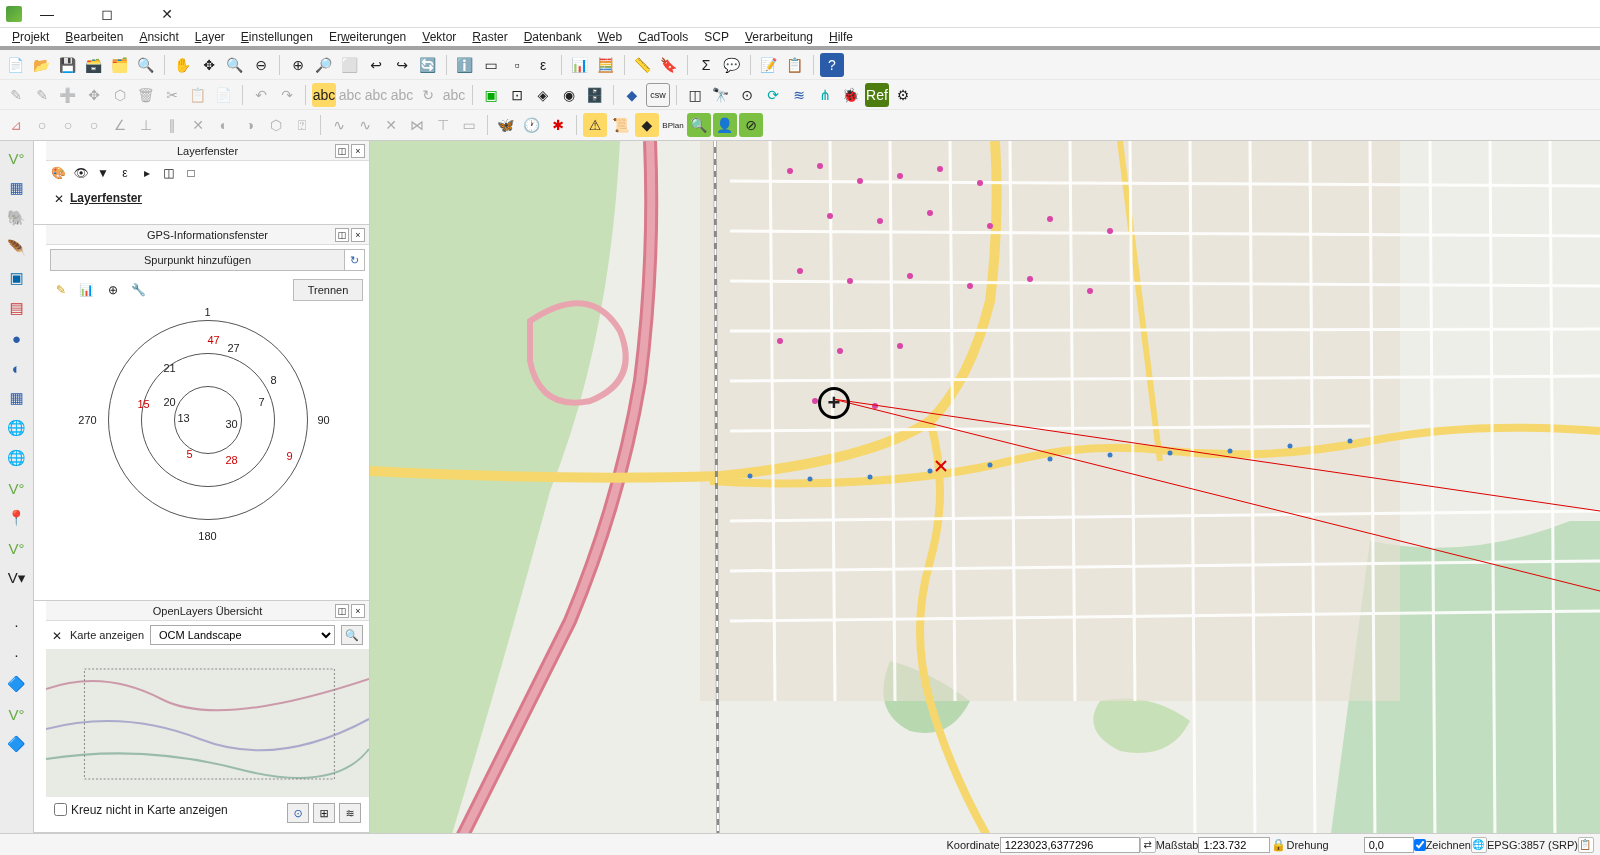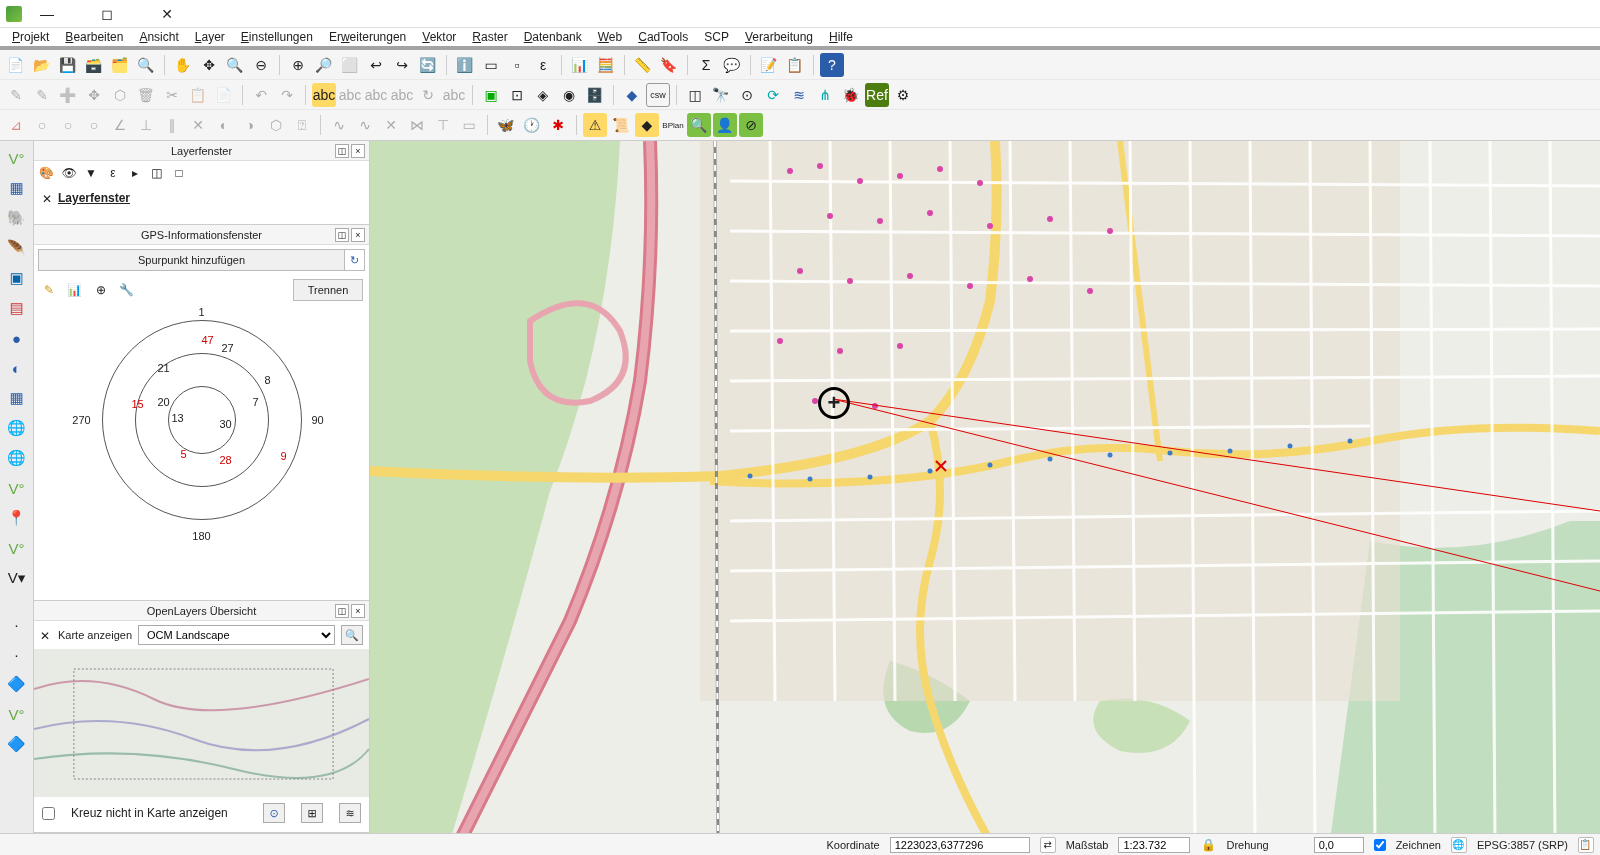--- a/index.html
+++ b/index.html
@@ -15,21 +15,21 @@
 .toolbars { background: #f5f5f5; border-bottom: 1px solid #ccc; }
 .tbrow { height: 30px; display: flex; align-items: center; padding: 0 4px; gap: 2px; border-bottom: 1px solid #e8e8e8; }
 .tbrow:last-child { border-bottom: none; }
 .tbbtn { width: 24px; height: 24px; display: flex; align-items: center; justify-content: center; border-radius: 3px; cursor: pointer; font-size: 14px; }
 .tbbtn.dim { opacity: 0.35; }
 .tbsep { width: 1px; height: 20px; background: #ccc; margin: 0 4px; }
 .content { flex: 1; display: flex; min-height: 0; }
 .leftbar { width: 34px; background: #ececec; border-right: 1px solid #ccc; display: flex; flex-direction: column; align-items: center; padding-top: 4px; gap: 4px; }
 .lbtn { width: 26px; height: 26px; display: flex; align-items: center; justify-content: center; border-radius: 3px; cursor: pointer; font-size: 15px; }
 .sidepanels { width: 336px; background: #fff; border-right: 1px solid #ccc; display: flex; flex-direction: column; }
-.panel { border-bottom: 1px solid #ccc; display: flex; flex-direction: column; }
+.panel { border-bottom: 1px solid #ccc; display: flex; flex-direction: column; padding-left: 12px; }
 .paneltitle { height: 20px; background: #f5f5f5; display: flex; align-items: center; justify-content: center; font-size: 11px; position: relative; border-bottom: 1px solid #ddd; }
 .panelctrl { position: absolute; right: 4px; display: flex; gap: 2px; }
 .pnbtn { width: 14px; height: 14px; font-size: 9px; display: flex; align-items: center; justify-content: center; border: 1px solid #aaa; background: #fff; cursor: pointer; }
 .layertoolbar { height: 24px; display: flex; align-items: center; padding: 0 4px; gap: 4px; }
 .lticon { width: 18px; height: 18px; display: flex; align-items: center; justify-content: center; font-size: 12px; cursor: pointer; }
 .layerlist { flex: 1; padding: 4px 6px; background: #fff; min-height: 36px; }
 .layeritem { display: flex; align-items: center; gap: 4px; padding: 2px; }
 .layeritem .chk { width: 12px; height: 12px; }
 .layeritem .name { font-weight: bold; text-decoration: underline; font-size: 12px; }
 .gpsbtnrow { display: flex; margin: 4px; gap: 0; }
@@ -45,25 +45,25 @@
 .skycircle.c3 { width: 68px; height: 68px; left: 66px; top: 66px; }
 .skynum { position: absolute; font-size: 11px; transform: translate(-50%, -50%); }
 .skynum.red { color: #c00; }
 .skydir { position: absolute; font-size: 11px; transform: translate(-50%, -50%); }
 .overviewbar { display: flex; align-items: center; padding: 4px 6px; gap: 6px; }
 .ovcheck { width: 12px; height: 12px; }
 .ovlabel { font-size: 11px; }
 .ovselect { flex: 1; height: 20px; border: 1px solid #aaa; font-size: 11px; padding: 0 4px; background: #fff; }
 .ovbtn { width: 22px; height: 20px; border: 1px solid #aaa; background: #f0f0f0; display: flex; align-items: center; justify-content: center; font-size: 11px; cursor: pointer; }
 .ovcanvas { height: 148px; background: linear-gradient(120deg,#e8e8e0 0%, #d9e6d0 30%, #ead8e2 55%, #e2e6d8 100%); position: relative; }
-.ovfooter { display: flex; align-items: center; padding: 6px 8px; gap: 16px; }
+.ovfooter { display: flex; align-items: flex-start; padding: 6px 8px; gap: 4px; }
 .mapcanvas { flex: 1; position: relative; background: #edeee8; overflow: hidden; }
 .mapcanvas svg { position: absolute; inset: 0; }
 .crosshair { position: absolute; left: 448px; top: 246px; width: 32px; height: 32px; border: 3px solid #000; border-radius: 50%; display: flex; align-items: center; justify-content: center; font-size: 22px; font-weight: bold; }
-.statusbar { height: 22px; background: #f5f5f5; border-top: 1px solid #ccc; display: flex; align-items: center; padding: 0 6px; font-size: 11px; gap: 10px; }
+.statusbar { height: 22px; background: #f5f5f5; border-top: 1px solid #ccc; display: flex; align-items: center; padding: 0 6px; font-size: 11px; }
 .statusbar .spacer { flex: 1; }
 .statusbar .stlabel { color: #222; }
 .statusbar input[type="text"] { height: 16px; border: 1px solid #aaa; font-size: 11px; padding: 0 4px; }
 .sticon { width: 16px; height: 16px; display: flex; align-items: center; justify-content: center; cursor: pointer; border: 1px solid #bbb; border-radius: 2px; background: #fff; font-size: 10px; }
 .stcheck { width: 12px; height: 12px; }
 .stlock { width: 16px; height: 16px; display: flex; align-items: center; justify-content: center; font-size: 12px; }
 </style>
 </head>
 <body>
 

